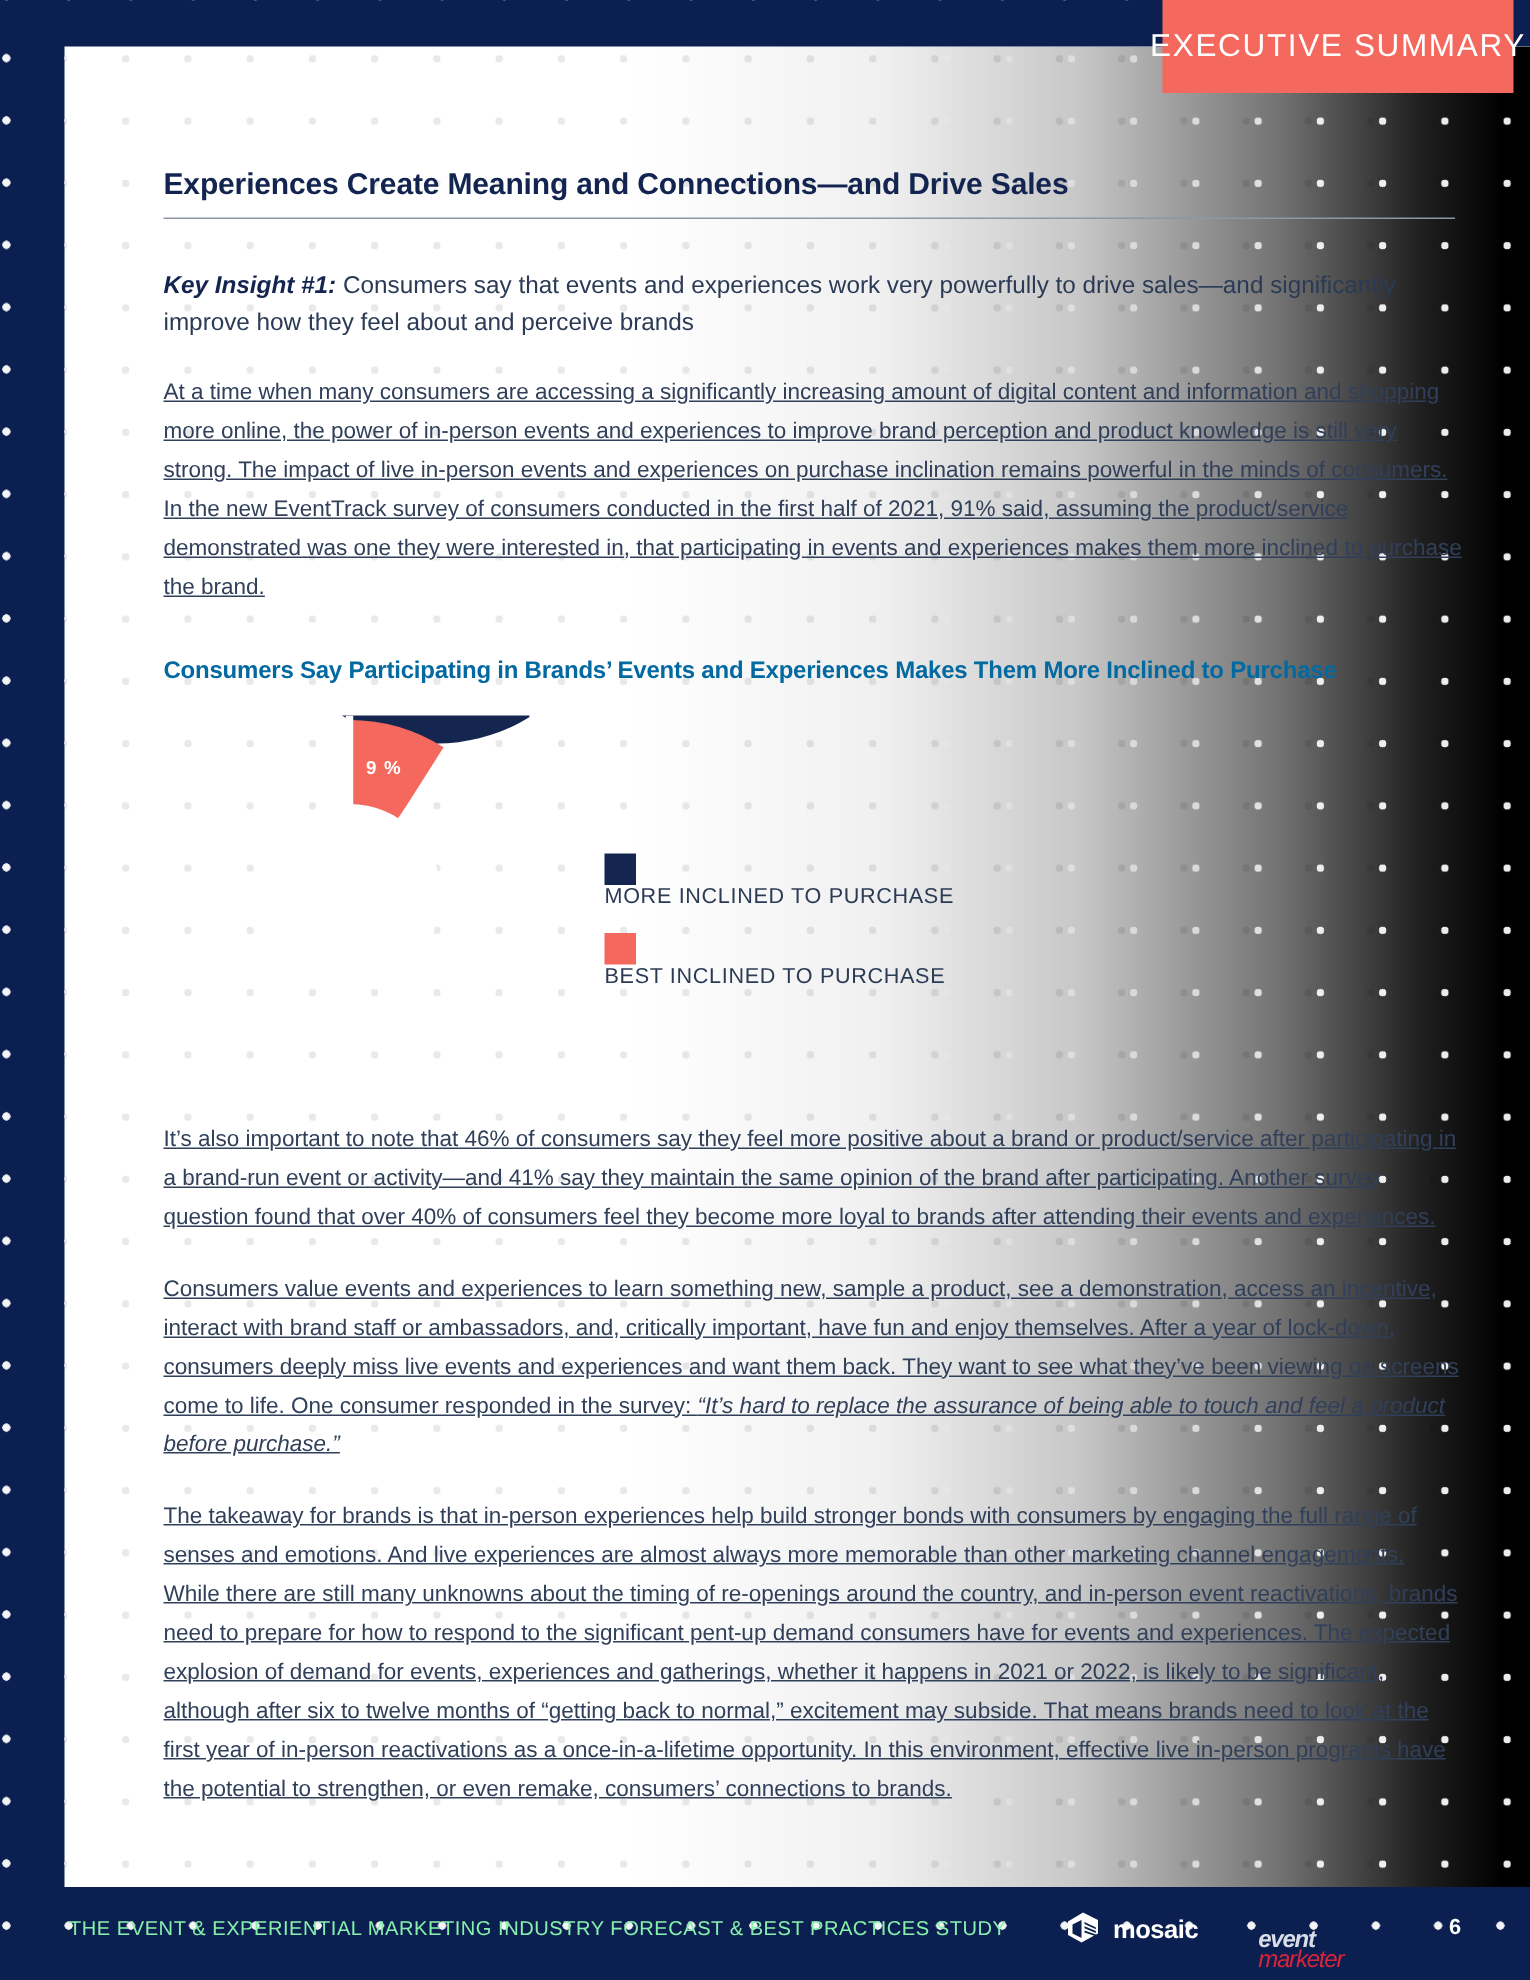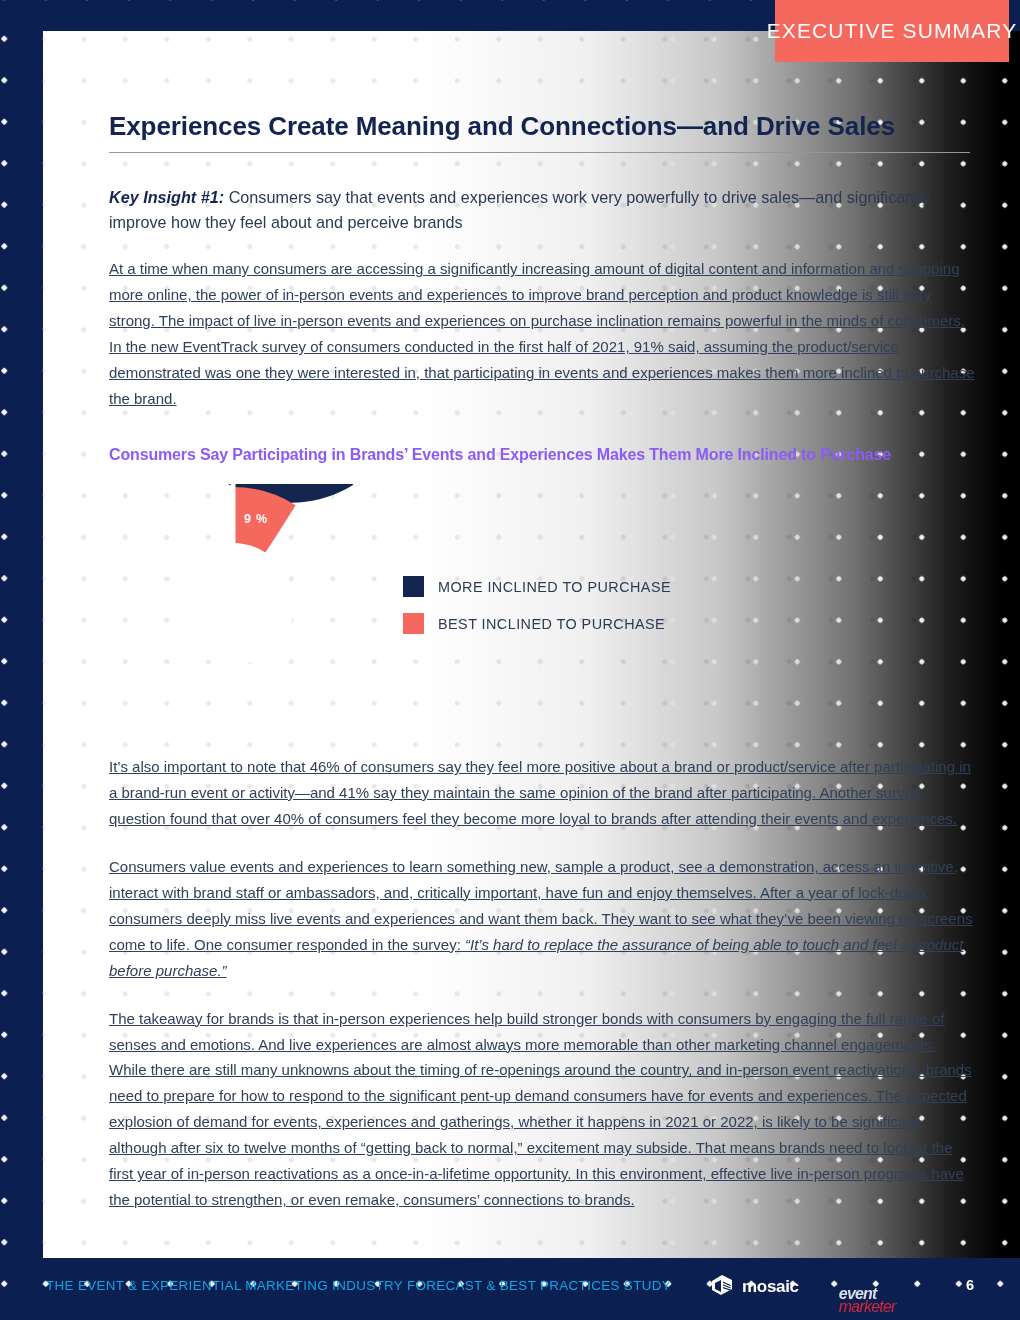--- a/index.html
+++ b/index.html
@@ -107,21 +107,21 @@
   .content {
     position: absolute;
     left: 66px;
     top: 80px;
     width: 886px;
     z-index: 3;
   }
 
   h1.page-title {
     margin: 0;
-    font-size: 26px;
+    font-size: 20px;
     font-weight: bold;
     color: #12244f;
     letter-spacing: -0.1px;
     line-height: 1.2;
   }
   .title-rule {
     margin-top: 10px;
     border-bottom: 1px solid #8e96a8;
     width: 861px;
   }
@@ -146,21 +146,21 @@
     color: #31405a;
     max-width: 868px;
     text-decoration: underline;
   }
   p.body em { font-style: italic; }
 
   .chart-heading {
     margin-top: 34px;
     font-size: 16px;
     font-weight: bold;
-    color: #8b5cf6;
+    color: #0369a1;
     letter-spacing: -0.15px;
   }
 
   
   .chart-block {
     position: relative;
     margin-top: 20px;
     height: 248px;
   }
   .donut-wrap {
@@ -180,22 +180,23 @@
   .lbl-9 { left: 131px; top: 28px; }
   .lbl-91 { left: 80px; top: 195px; letter-spacing: 0.3px; font-size: 13px;}
 
   .legend {
     position: absolute;
     left: 294px;
     top: 92px;
   }
   .legend-row {
     display: flex;
-    align-items: center;
+    align-items: flex-start;
     margin-bottom: 16px;
+    flex-direction: column;
   }
   .swatch {
     width: 21px;
     height: 21px;
     flex: 0 0 21px;
     margin-right: 14px;
   }
   .legend-text {
     font-size: 14.4px;
     color: #2b3a55;
@@ -215,21 +216,21 @@
   }
   .footer-inner {
     position: absolute;
     left: 46px;
     top: 14px;
     right: 20px;
     display: flex;
     align-items: center;
   }
   .footer-text {
-    color: #0ea5e9;
+    color: #86efac;
     font-size: 13.4px;
     letter-spacing: 0.35px;
     white-space: nowrap;
   }
   .footer-logos {
     display: flex;
     align-items: center;
     margin-left: 38px;
   }
   .logo-mosaic {

